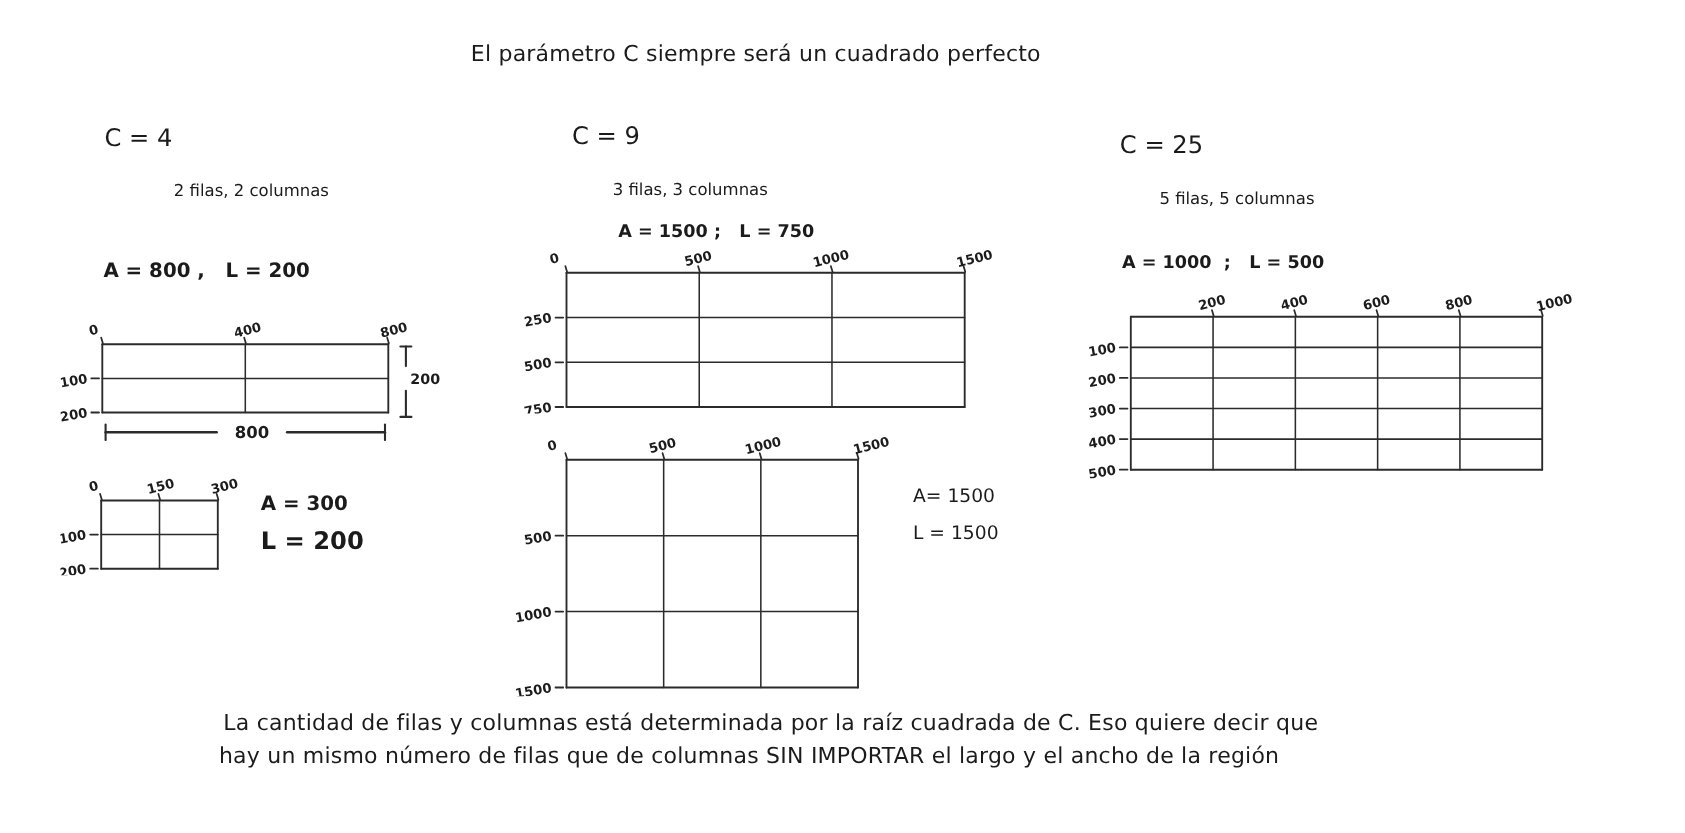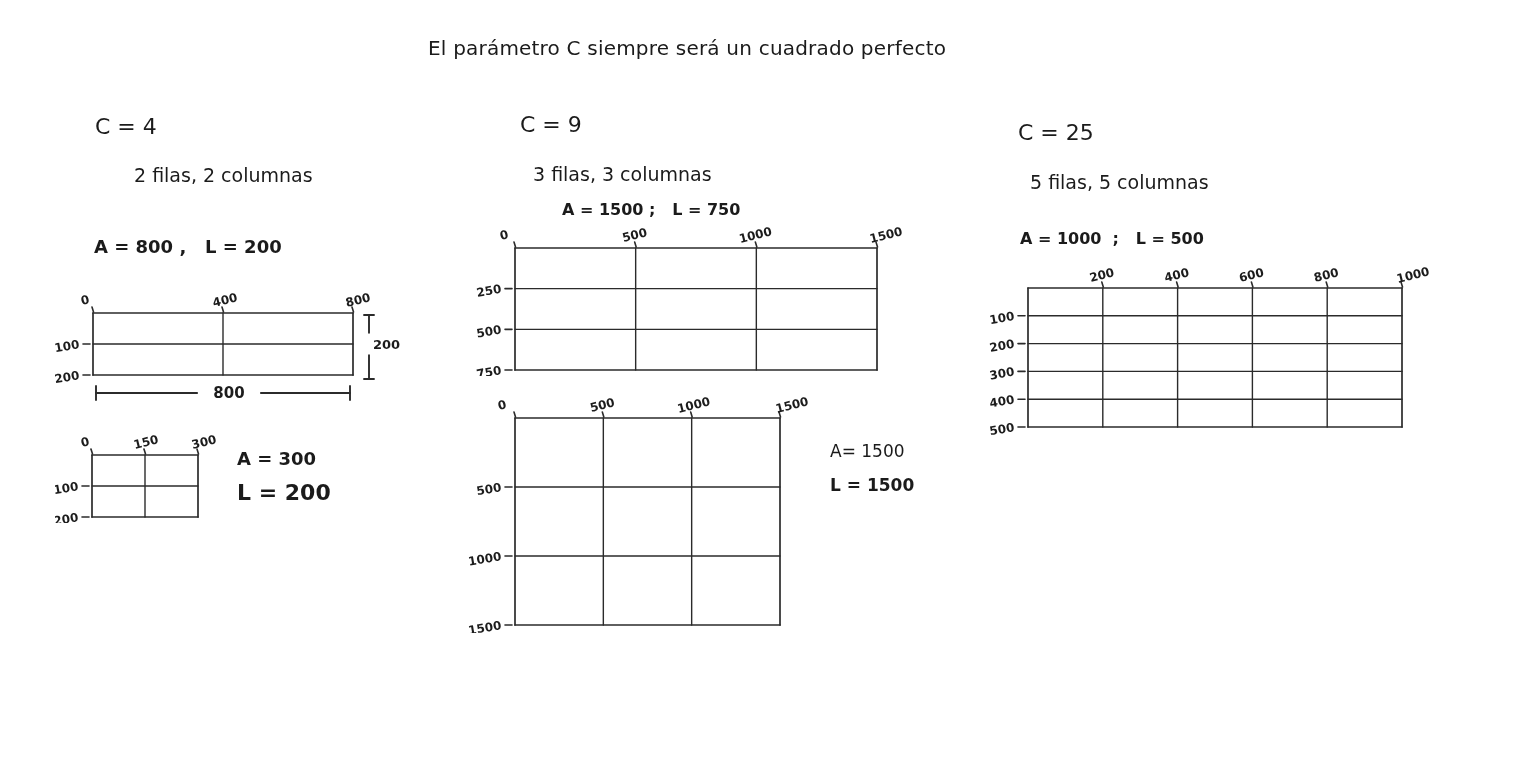--- a/index.html
+++ b/index.html
@@ -7,32 +7,32 @@
     position:relative;
     width:1532px;height:717px;
     background:#ffffff;
     font-family:"DejaVu Sans", sans-serif;
     color:#1b1b1b;
     overflow:hidden;
   }
   .abs{position:absolute;white-space:pre;}
   .title{left:428px;top:36px;font-size:20px;letter-spacing:0.2px;}
   .heading{font-size:22px;}
-  .sub{font-size:19px;}
+  .sub{font-size:15px;margin-left:24px;}
   .params{font-weight:bold;}
   #c4-heading{left:95px;top:114px;}
   #c4-sub{left:134px;top:164px;}
   #c4-params{left:94px;top:236px;font-size:18px;}
   #c4-small-a{left:237px;top:448px;font-size:18px;font-weight:bold;}
   #c4-small-l{left:237px;top:480px;font-size:22px;font-weight:bold;}
   #c9-heading{left:520px;top:112px;}
   #c9-sub{left:533px;top:163px;}
   #c9-params{left:562px;top:200px;font-size:16px;text-align:center;}
   #c9-square-a{left:830px;top:441px;font-size:17px;font-weight:normal;}
-  #c9-square-l{left:830px;top:475px;font-size:17px;font-weight:bold;text-align:center;}
+  #c9-square-l{left:830px;top:475px;font-size:17px;font-weight:normal;text-align:center;}
   #c25-heading{left:1018px;top:120px;text-align:right;}
   #c25-sub{left:1030px;top:171px;}
   #c25-params{left:1020px;top:229px;font-size:16px;}
   .footer-line{font-size:20px;letter-spacing:0.2px;}
   #footer-line1{left:203px;top:645px;}
   #footer-line2{left:199px;top:675px;}
   .grid{position:absolute;}
   #grid-c4-main{left:55px;top:287px;}
   #grid-c4-small{left:55px;top:429px;}
   #grid-c9-wide{left:470px;top:222px;}
@@ -183,14 +183,16 @@
         <line x1="32" y1="81.6" x2="39" y2="81.6" stroke="#2b2b2b" stroke-width="1.6" stroke-linecap="round"></line>
         <text x="29" y="85.6" text-anchor="end" font-size="12" font-weight="bold" fill="#1c1c1c" transform="rotate(-10 29 85.6)">200</text>
         <line x1="32" y1="109.39999999999999" x2="39" y2="109.39999999999999" stroke="#2b2b2b" stroke-width="1.6" stroke-linecap="round"></line>
         <text x="29" y="113.39999999999999" text-anchor="end" font-size="12" font-weight="bold" fill="#1c1c1c" transform="rotate(-10 29 113.39999999999999)">300</text>
         <line x1="32" y1="137.2" x2="39" y2="137.2" stroke="#2b2b2b" stroke-width="1.6" stroke-linecap="round"></line>
         <text x="29" y="141.2" text-anchor="end" font-size="12" font-weight="bold" fill="#1c1c1c" transform="rotate(-10 29 141.2)">400</text>
         <line x1="32" y1="165" x2="39" y2="165" stroke="#2b2b2b" stroke-width="1.6" stroke-linecap="round"></line>
         <text x="29" y="169" text-anchor="end" font-size="12" font-weight="bold" fill="#1c1c1c" transform="rotate(-10 29 169)">500</text>
       </svg></div>
 
+  <div class="abs footer-line" id="footer-line1">La cantidad de filas y columnas está determinada por la raíz cuadrada de C. Eso quiere decir que</div>
+  <div class="abs footer-line" id="footer-line2">hay un mismo número de filas que de columnas SIN IMPORTAR el largo y el ancho de la región</div>
 
 </div>
 
 </body></html>

